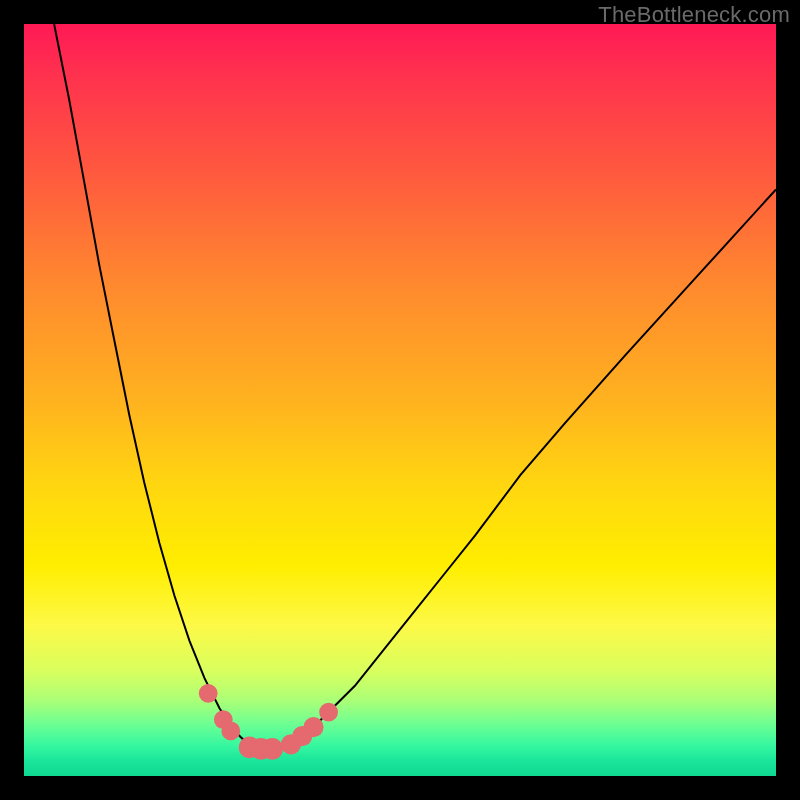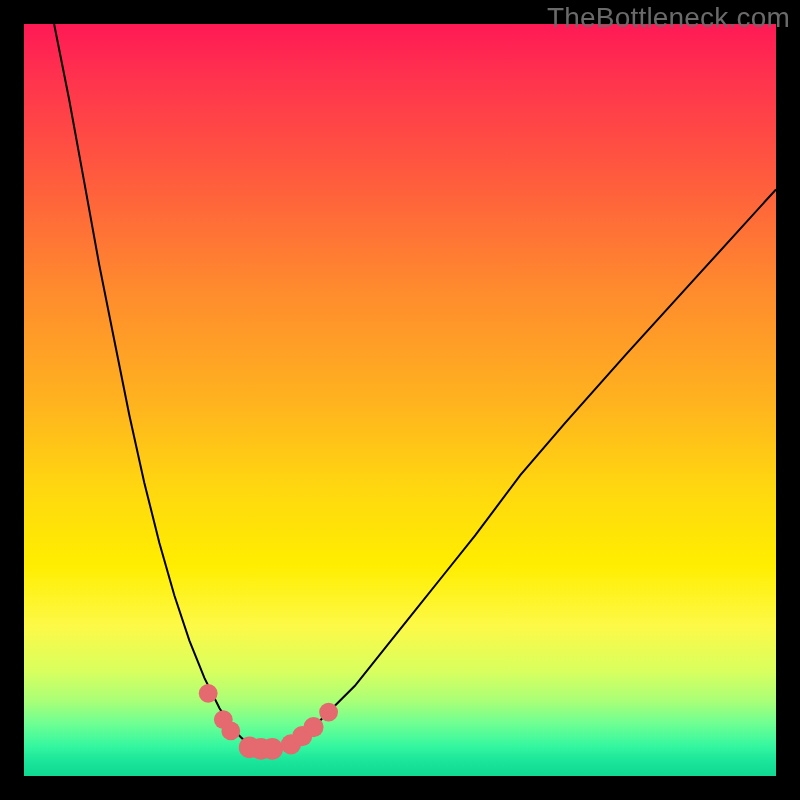--- a/index.html
+++ b/index.html
@@ -39,21 +39,21 @@
       #35f7a0 96%,
       #1ae59a 98%,
       #0fd992 100%
     );
   }
   .watermark {
     position: absolute;
     top: 2px;
     right: 10px;
     color: #6a6a6a;
-    font-size: 28px;
+    font-size: 22px;
     letter-spacing: 0.2px;
     font-weight: 400;
   }
   svg.curve {
     position: absolute;
     left: 0;
     top: 0;
     width: 752px;
     height: 752px;
   }

